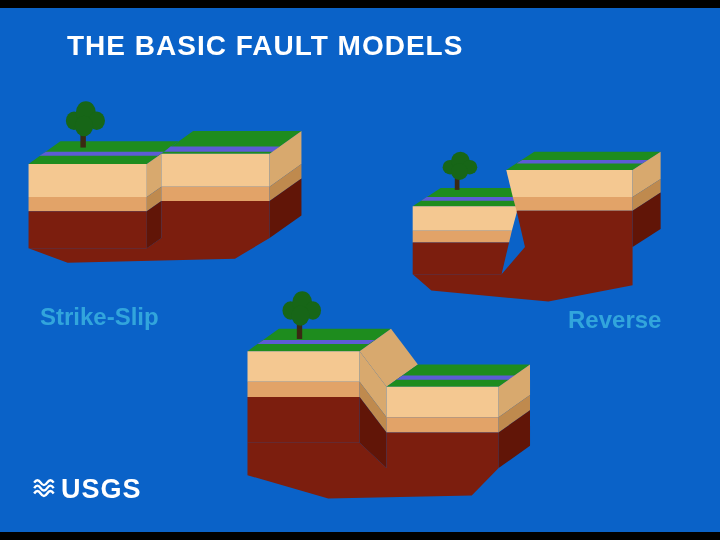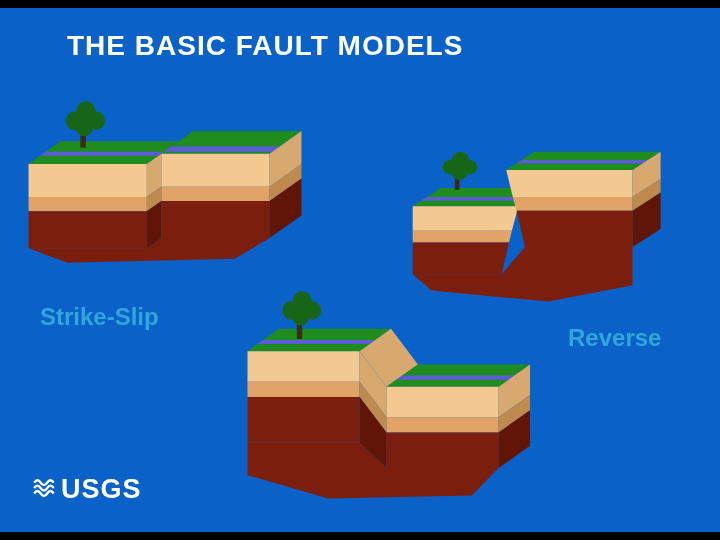--- a/index.html
+++ b/index.html
@@ -14,21 +14,21 @@
   .title{
     position:absolute;left:67px;top:22px;
     font-size:28px;font-weight:bold;letter-spacing:1px;
     color:var(--title,#fff);white-space:nowrap;
   }
   .fault-label{
     position:absolute;font-size:24px;font-weight:bold;
     color:var(--label,#32a5dc);white-space:nowrap;
   }
   #label-ss{left:40px;top:295px;text-align:right;}
-  #label-rev{left:568px;top:316px;}
+  #label-rev{left:568px;top:298px;}
   #label-norm{left:562px;top:452px;}
   .diagram{position:absolute;}
   #diag-ss{left:24px;top:84px;width:282px;height:180px;}
   #diag-rev{left:408px;top:112px;width:262px;height:186px;}
   #diag-norm{left:243px;top:272px;width:296px;height:244px;}
   .logo{
     position:absolute;left:32px;top:466px;
     display:flex;align-items:flex-start;gap:3px;
   }
   .logo-text{color:#fff;font-size:27px;font-weight:bold;letter-spacing:1px;}

